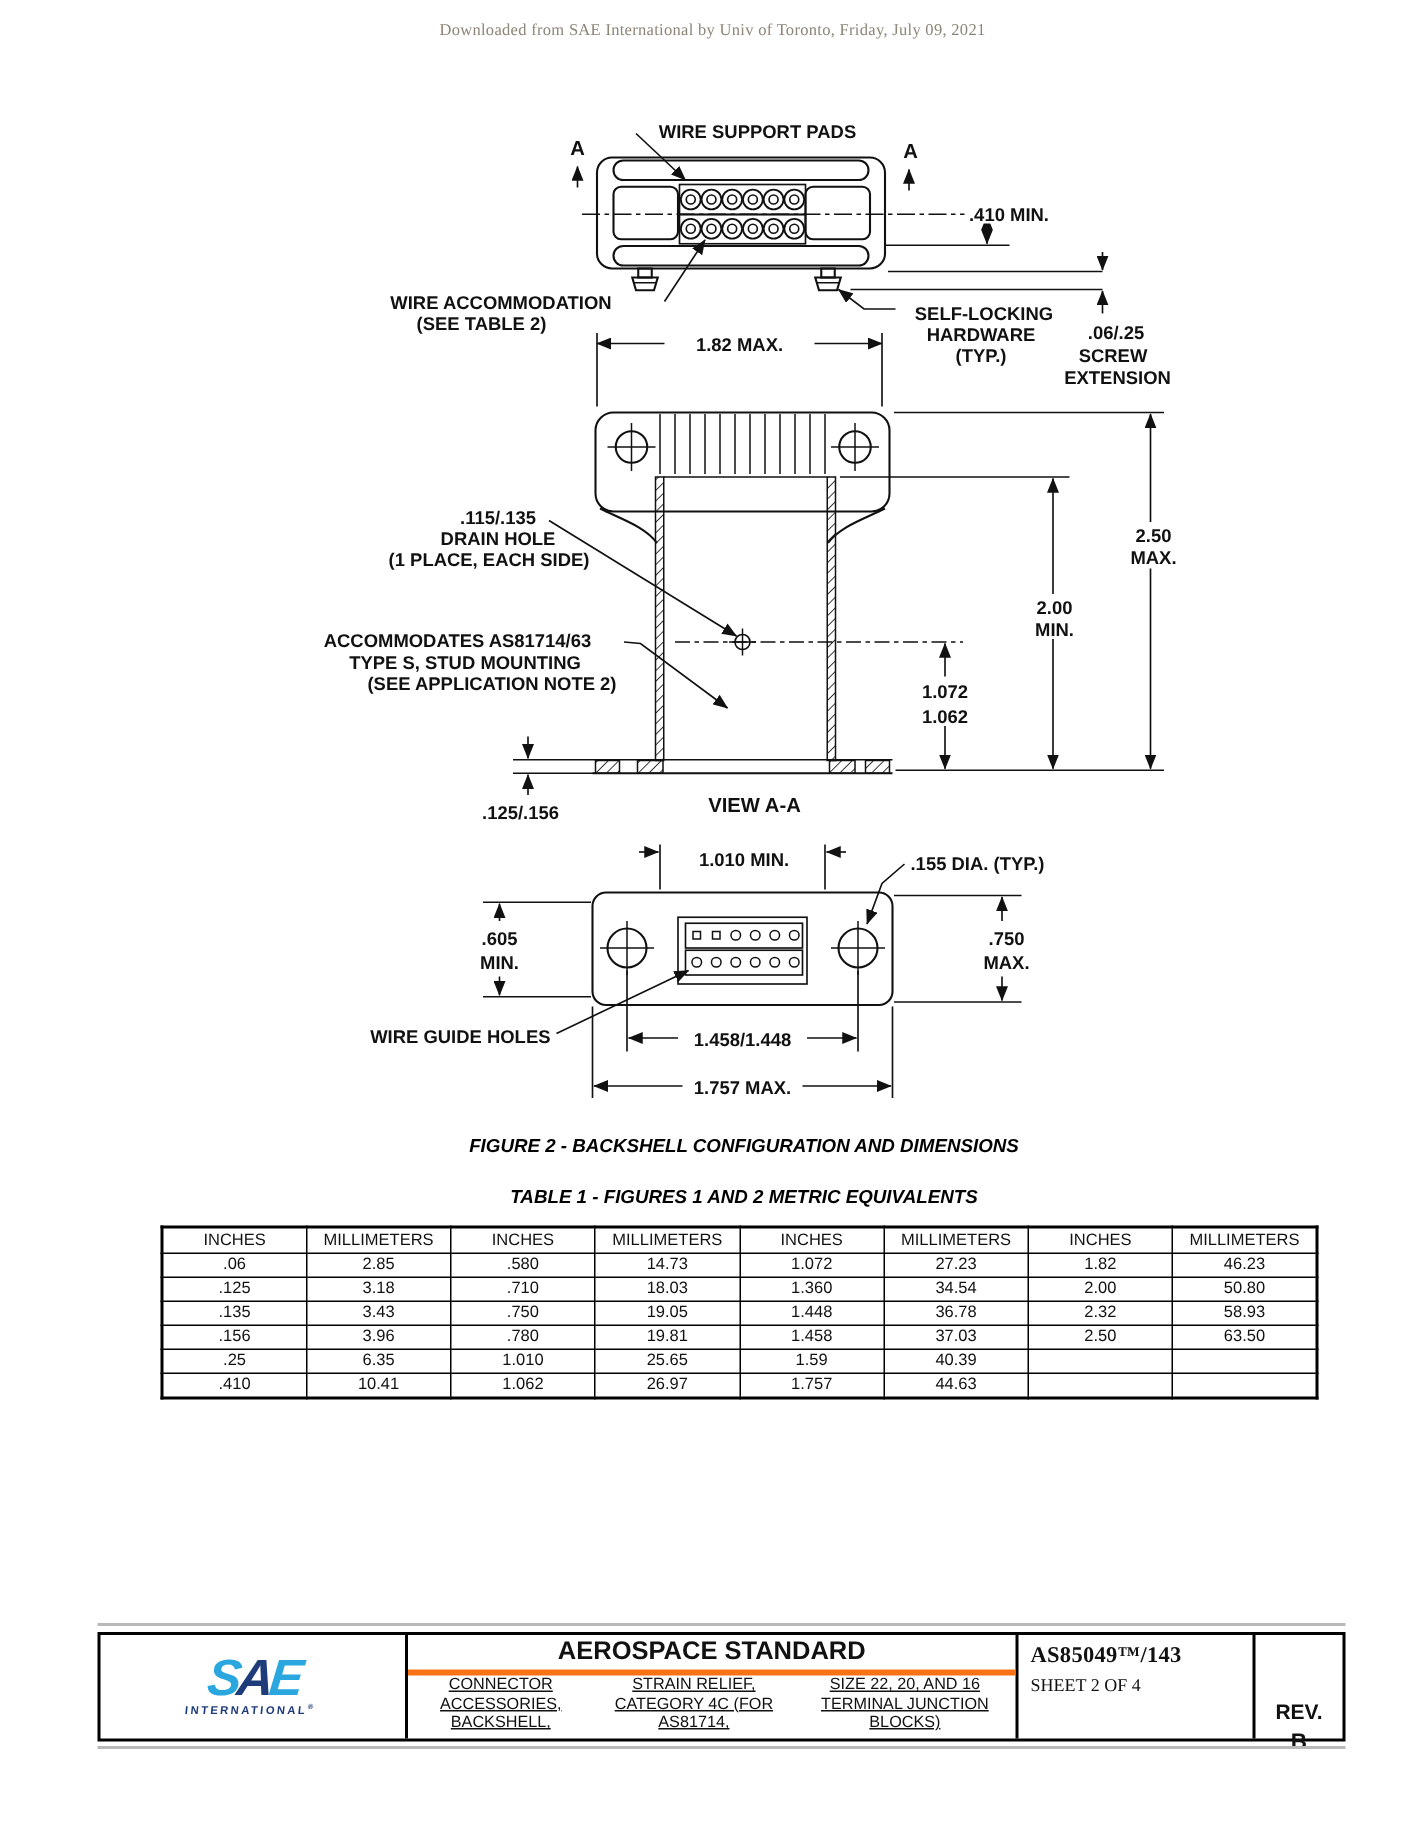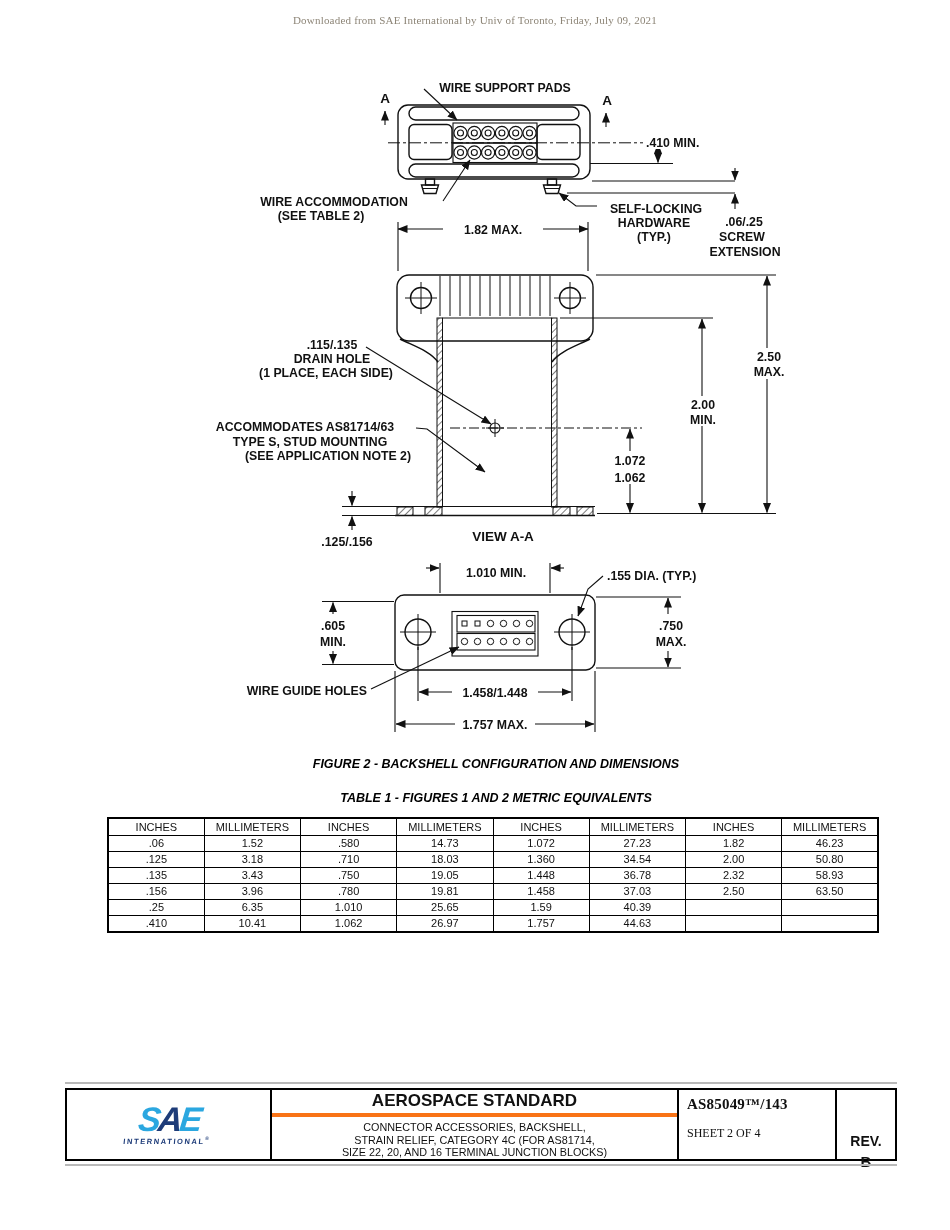--- a/index.html
+++ b/index.html
@@ -20,25 +20,25 @@
         font-weight:normal;height:15px;line-height:15px;overflow:hidden;}
   table.metric th{height:16px;}
   .grayline{position:absolute;left:65px;width:832px;height:2px;background:#b9b9b9;}
   #footer{position:absolute;left:65px;top:1088px;width:832px;height:73px;border:2px solid #000;
         display:flex;box-sizing:border-box;background:#fff;}
   .fcell{box-sizing:border-box;height:100%;}
   #logo-cell{width:203px;display:flex;align-items:center;justify-content:center;}
   #center-cell{flex:1;border-left:2px solid #000;border-right:2px solid #000;display:flex;flex-direction:column;}
   #footer-title{border-bottom:4px solid #f97316;text-align:center;font-size:17px;font-weight:bold;
         height:23px;line-height:22px;}
-  #footer-sub{flex:1;display:flex;flex-direction:column;justify-content:flex-end;text-align:center;
-        font-size:10.8px;line-height:12.6px;}
+  #footer-sub{flex:1;display:flex;flex-direction:row;justify-content:space-between;text-align:center;
+        font-size:10.8px;line-height:12.6px;text-decoration:underline;}
   #doc-cell{width:156px;padding:6px 0 0 8px;font-family:Liberation Serif, serif;}
   #doc-number{font-size:15px;font-weight:bold;letter-spacing:.2px;}
-  #doc-sheet{font-size:12px;margin-top:13px;}
+  #doc-sheet{font-size:12px;margin-top:3px;}
   #rev-cell{width:60px;border-left:2px solid #000;text-align:center;padding-top:7px;}
   #rev-label{font-size:14px;font-weight:bold;margin-top:36px;}
   #rev-value{font-size:15px;font-weight:bold;margin-top:4px;}
   
   #sae-logo{text-align:center;transform:skewX(-6deg);}
   #sae-word{font-size:34px;font-weight:bold;font-style:italic;letter-spacing:-3px;line-height:30px;}
   #sae-word .lt{color:#2BA7E0;}
   #sae-word .dk{color:#1E3C79;position:relative;z-index:2;}
   #sae-intl{font-size:7.5px;font-weight:bold;color:#1E3C79;letter-spacing:1.6px;margin-top:1px;}
   #sae-intl sup{font-size:5px;}
@@ -302,21 +302,21 @@
           <th>MILLIMETERS</th>
           <th>INCHES</th>
           <th>MILLIMETERS</th>
           <th>INCHES</th>
           <th>MILLIMETERS</th>
         </tr>
       </thead>
     <tbody id="mt-body">
         <tr>
           <td>.06</td>
-          <td>1.52</td>
+          <td>2.85</td>
           <td>.580</td>
           <td>14.73</td>
           <td>1.072</td>
           <td>27.23</td>
           <td>1.82</td>
           <td>46.23</td>
         </tr>
         <tr>
           <td>.125</td>
           <td>3.18</td>

